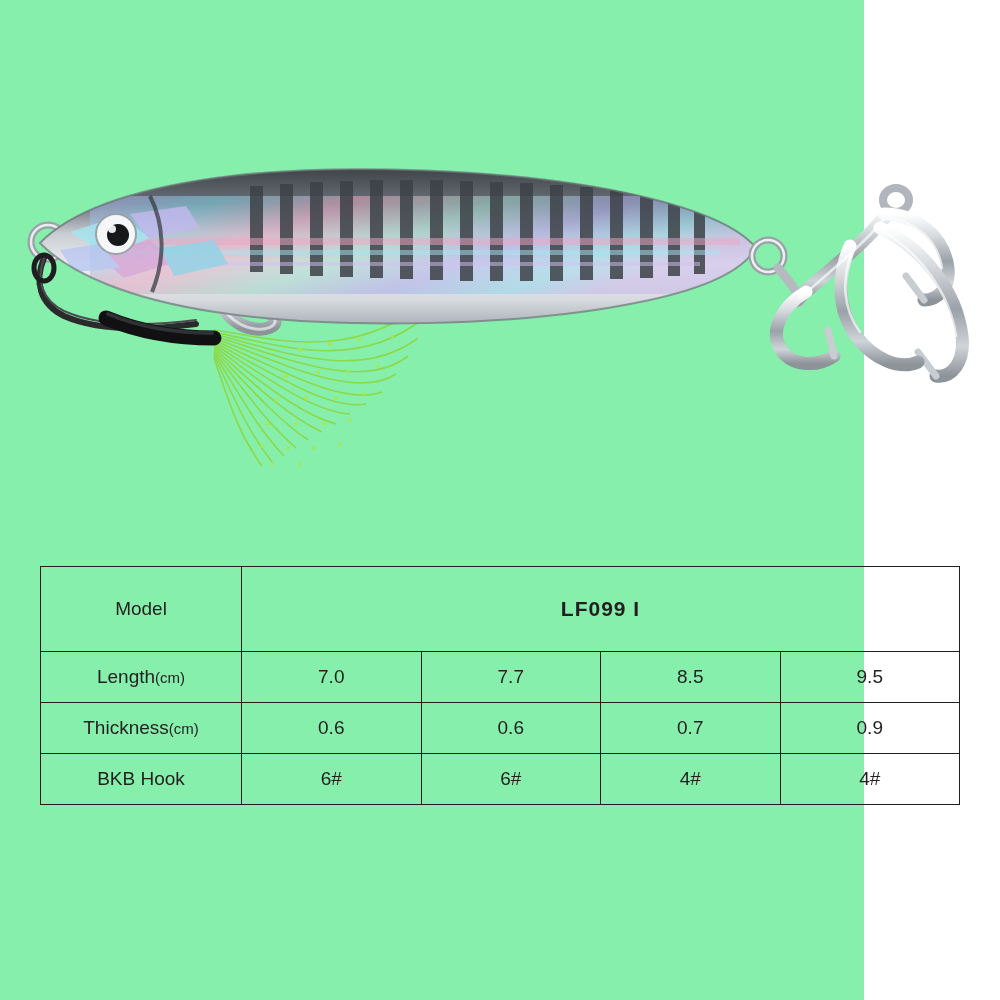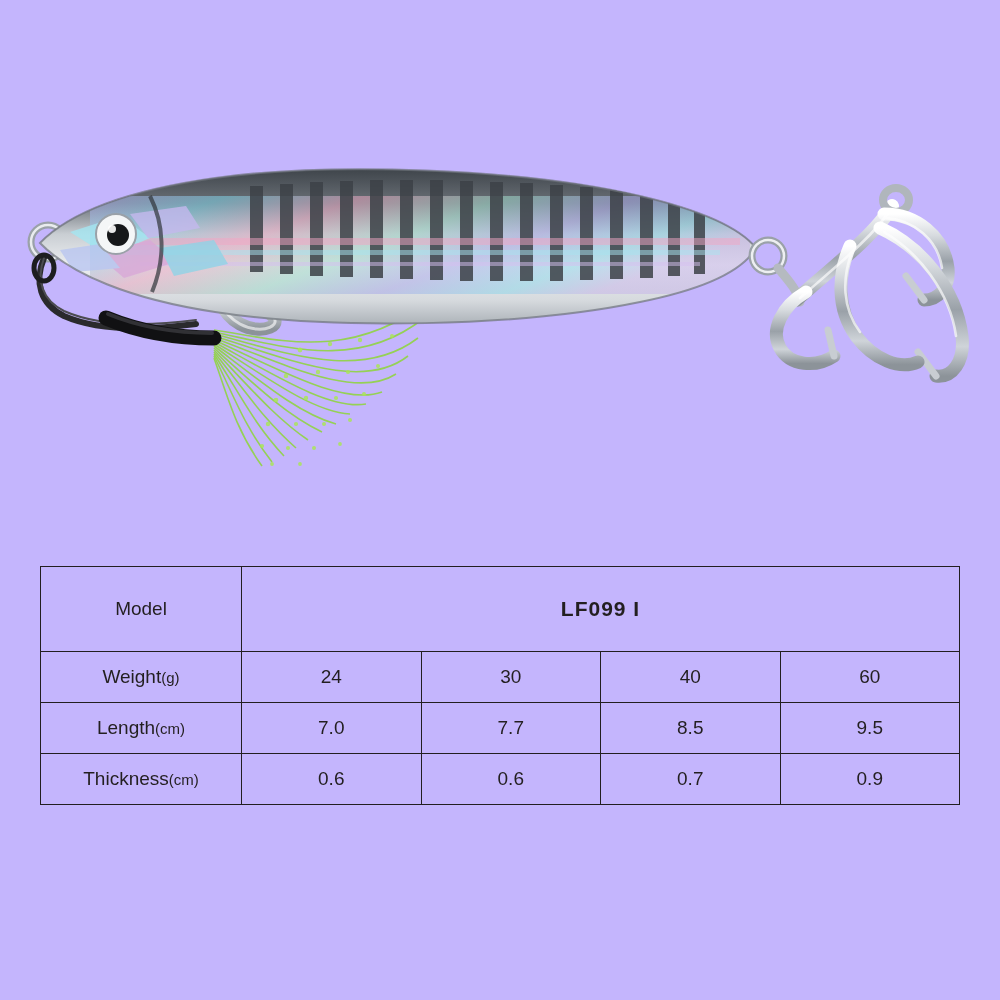--- a/index.html
+++ b/index.html
@@ -9,23 +9,23 @@
   }
   body {
     width: 1000px;
     height: 1000px;
     font-family: "Liberation Sans", sans-serif;
     position: relative;
     overflow: hidden;
   }
   .page {
     position: relative;
-    width: 1000px;
+    width: 864px;
     height: 1000px;
-    background: #c4b5fd;
+    background: #86efac;
   }
 
   
   .product-area {
     position: absolute;
     left: 0;
     top: 0;
     width: 1000px;
     height: 560px;
   }
@@ -294,29 +294,20 @@
       <tbody>
         <tr class="model-row">
           <td class="label">
             <span>Model</span>
           </td>
           <td class="model-value" colspan="4">
             <span>LF099  I</span>
           </td>
         </tr>
 
-        <tr>
-          <td class="label">
-            <span>Weight</span><span class="unit">(g)</span>
-          </td>
-          <td class="col-v">24</td>
-          <td class="col-v">30</td>
-          <td class="col-v">40</td>
-          <td class="col-v">60</td>
-        </tr>
 
         <tr>
           <td class="label">
             <span>Length</span><span class="unit">(cm)</span>
           </td>
           <td class="col-v">7.0</td>
           <td class="col-v">7.7</td>
           <td class="col-v">8.5</td>
           <td class="col-v">9.5</td>
         </tr>
@@ -326,17 +317,26 @@
           <td class="label">
             <span>Thickness</span><span class="unit">(cm)</span>
           </td>
           <td class="col-v">0.6</td>
           <td class="col-v">0.6</td>
           <td class="col-v">0.7</td>
           <td class="col-v">0.9</td>
         </tr>
 
 
+        <tr>
+          <td class="label">
+            <span>BKB Hook</span>
+          </td>
+          <td class="col-v">6#</td>
+          <td class="col-v">6#</td>
+          <td class="col-v">4#</td>
+          <td class="col-v">4#</td>
+        </tr>
       </tbody>
     </table>
   </div>
 
 </div>
 
 </body></html>

